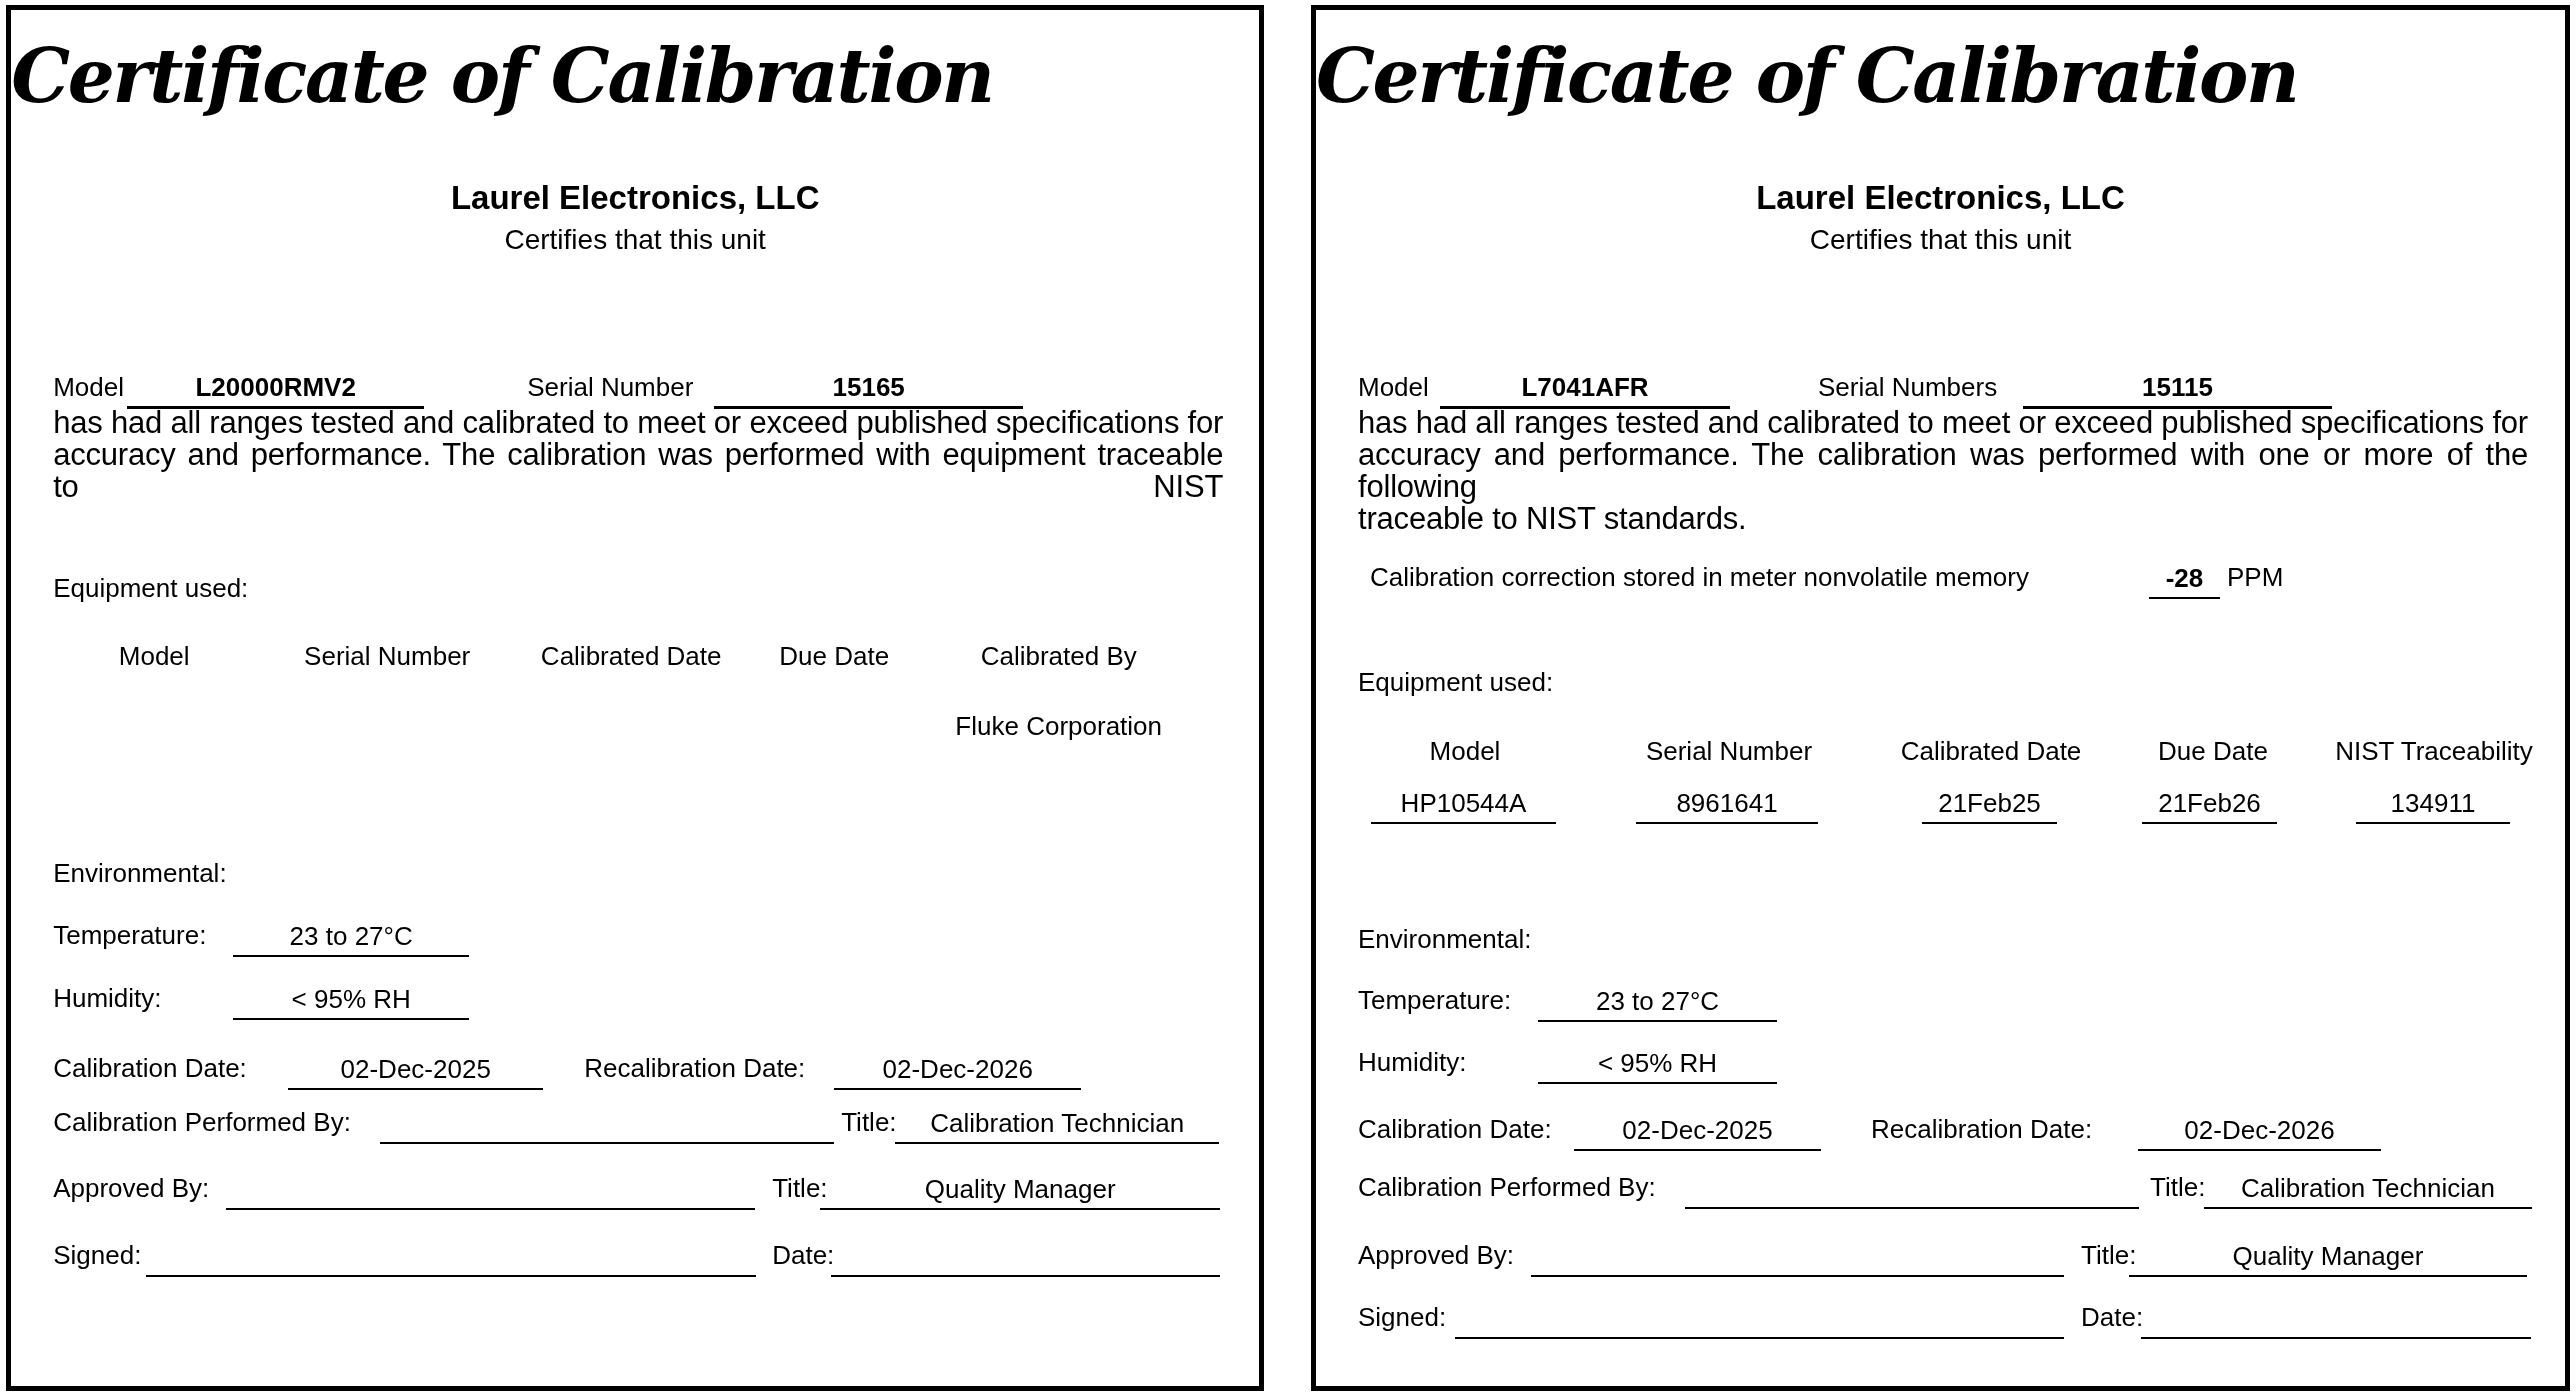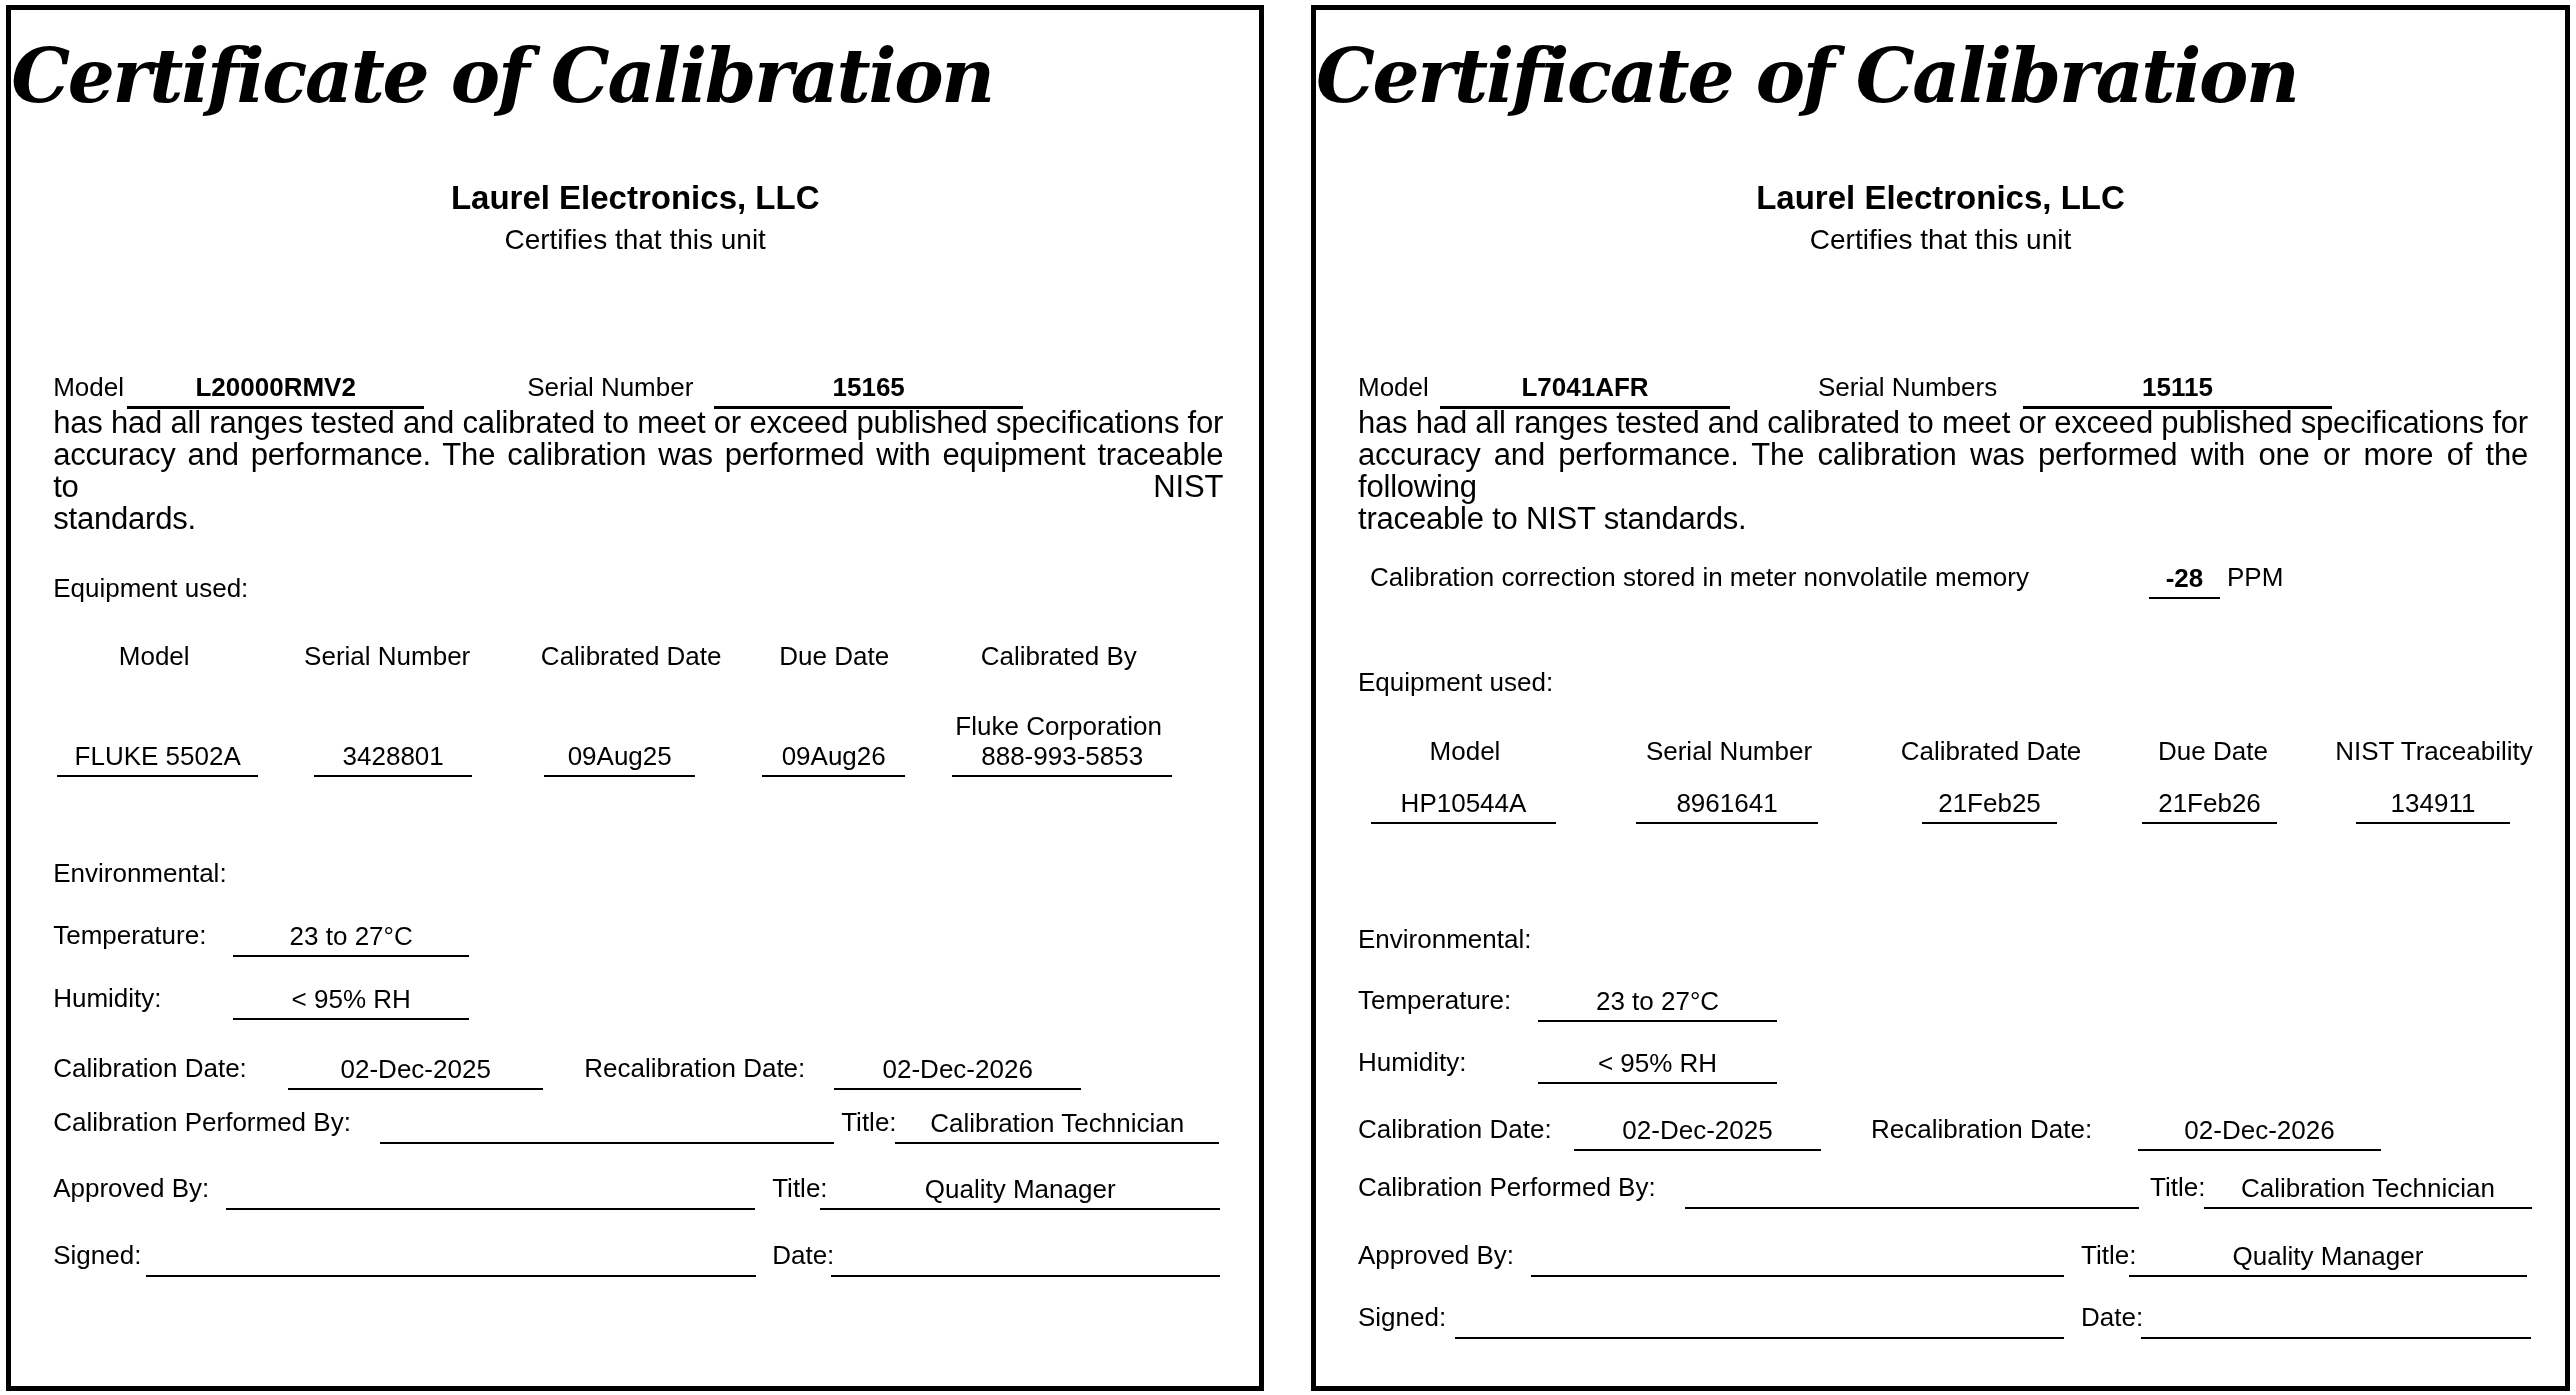--- a/index.html
+++ b/index.html
@@ -52,40 +52,32 @@
     <div class="row" style="top:360px; height:39px;">
       <span class="lbl" style="left:42px;">Model</span>
       <span class="fld thick bold" style="left:116px; width:297px;">L20000RMV2</span>
       <span class="lbl" style="left:516px;">Serial Number</span>
       <span class="fld thick bold" style="left:703px; width:309px;">15165</span>
     </div>
 
     <div class="para" style="top:397px;">
       <div class="jline">has had all ranges tested and calibrated to meet or exceed published specifications for</div>
       <div class="jline">accuracy and performance.  The calibration was performed with equipment traceable to NIST</div>
-      <div>standards.</div>
     </div>
 
     <div class="heading" style="top:563px;">Equipment used:</div>
 
     <div class="cellh" style="top:631px; left:66px;  width:154px;">Model</div>
     <div class="cellh" style="top:631px; left:260px; width:232px;">Serial Number</div>
     <div class="cellh" style="top:631px; left:504px; width:232px;">Calibrated Date</div>
     <div class="cellh" style="top:631px; left:746px; width:154px;">Due Date</div>
     <div class="cellh" style="top:631px; left:924px; width:247px;">Calibrated By</div>
 
     <div class="cellh" style="top:701px; left:924px; width:247px;">Fluke Corporation</div>
 
-    <div class="row" style="top:731px;">
-      <span class="fld" style="left:46px;  width:201px;">FLUKE 5502A</span>
-      <span class="fld" style="left:303px; width:158px;">3428801</span>
-      <span class="fld" style="left:533px; width:151px;">09Aug25</span>
-      <span class="fld" style="left:751px; width:143px;">09Aug26</span>
-      <span class="fld" style="left:941px; width:220px;">888-993-5853</span>
-    </div>
 
     <div class="heading" style="top:848px;">Environmental:</div>
 
     <div class="row" style="top:911px;">
       <span class="lbl" style="left:42px;">Temperature:</span>
       <span class="fld" style="left:222px; width:236px;">23 to 27°C</span>
     </div>
 
     <div class="row" style="top:974px;">
       <span class="lbl" style="left:42px;">Humidity:</span>

